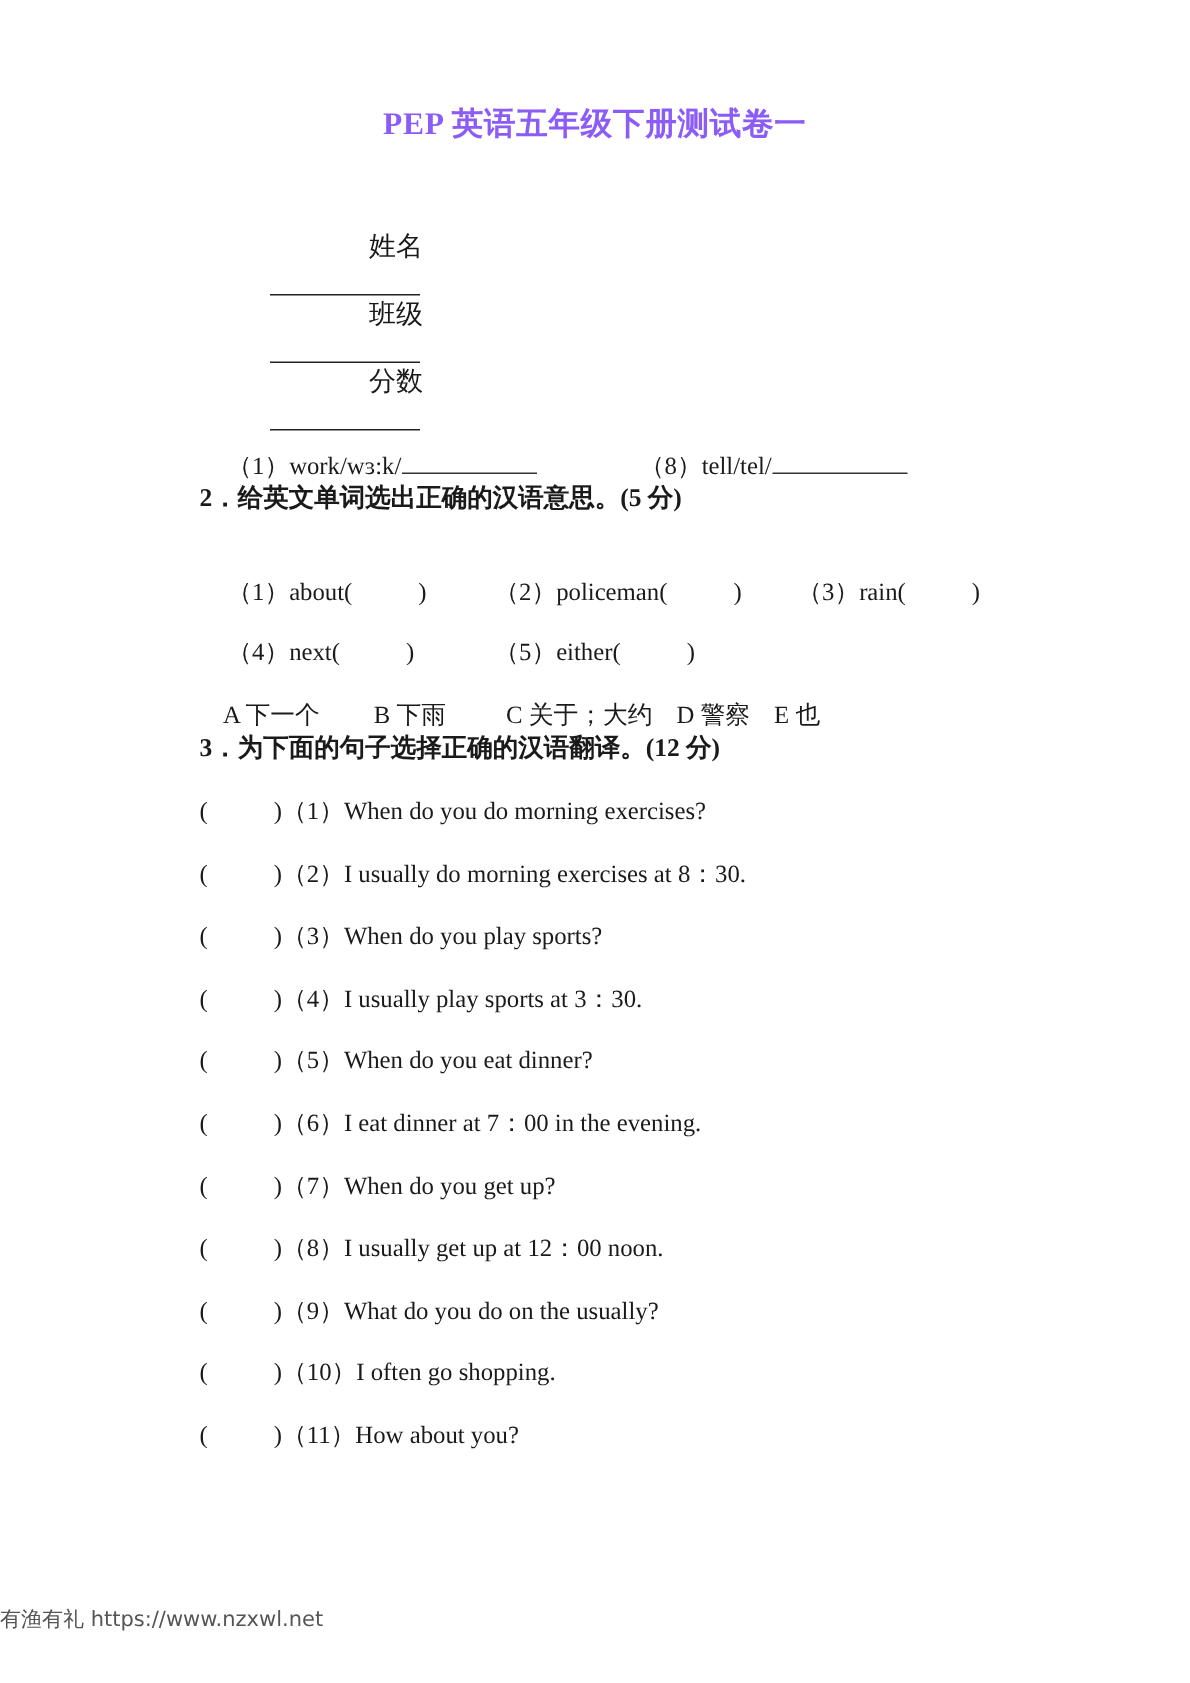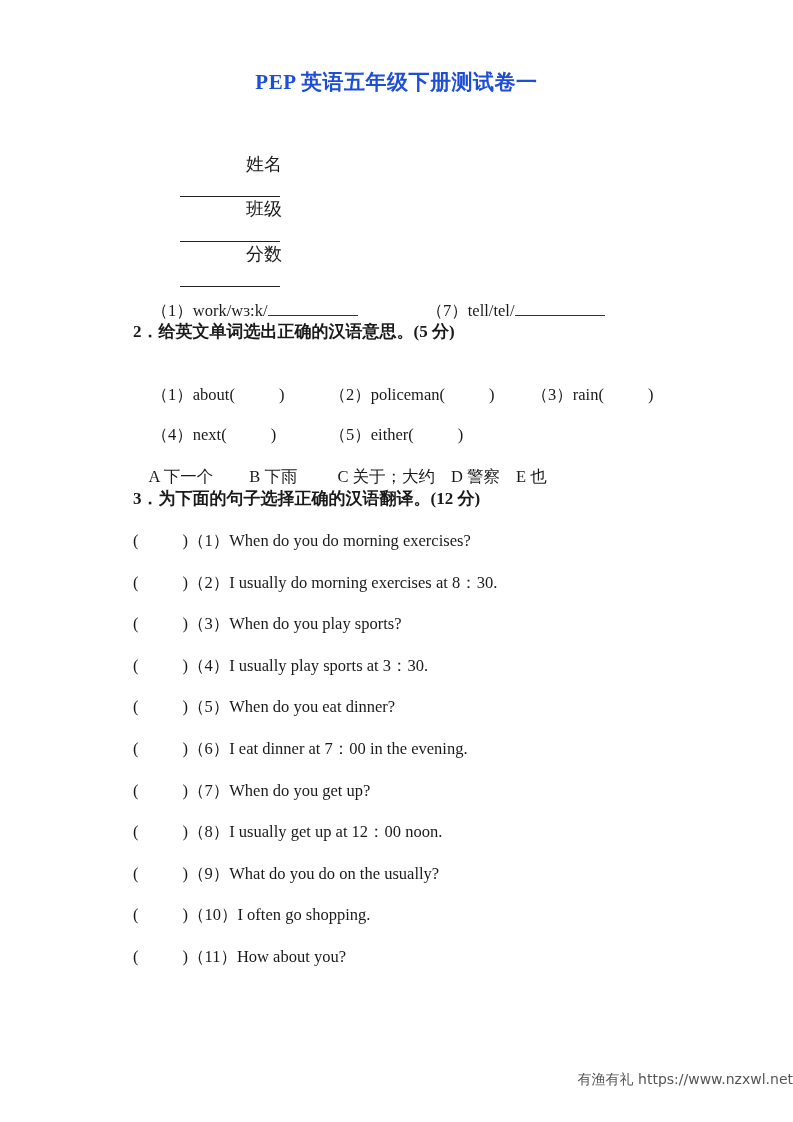--- a/index.html
+++ b/index.html
@@ -1,28 +1,28 @@
 <!DOCTYPE html>
 <html><head>
 <meta charset="utf-8">
 <style>
   html, body { margin: 0; padding: 0; background: #ffffff; }
   body { width: 793px; height: 1122px; position: relative; overflow: hidden;
          font-family: "Liberation Serif", "DejaVu Serif", serif; color: #1a1a1a; }
   .page { position: absolute; left: 0; top: 0; width: 793px; height: 1122px; }
   .title { position: absolute; top: 68px; left: 0; width: 793px; text-align: center;
-           font-size: 21px; font-weight: bold; color: #1d4ed8; letter-spacing: 0.5px; }
+           font-size: 21px; font-weight: bold; color: #8b5cf6; letter-spacing: 0.5px; }
   .info-row { position: absolute; top: 152px; left: 180px; font-size: 18px; display: flex; align-items: flex-end; flex-direction: column; }
   .info-row .blank { display: inline-block; border-bottom: 1px solid #222; height: 20px; margin-right: 2px; }
   .q-heading { position: absolute; left: 133px; font-size: 17px; font-weight: bold; }
   .line { position: absolute; left: 133px; font-size: 16.5px; white-space: pre; }
   .abs { position: absolute; font-size: 16.5px; white-space: pre; }
   .fill-blank { display: inline-block; border-bottom: 1px solid #333; width: 90px; height: 15px; vertical-align: baseline; }
   .paren-open { display: inline-block; width: 44px; }
-  .footer { position: absolute; top: 1071px; left: 0; width: 793px; text-align: right;
+  .footer { position: absolute; top: 1071px; left: 0; width: 793px; text-align: left;
             font-family: "DejaVu Sans", "Liberation Sans", sans-serif; font-size: 14px; color: #555; }
 </style>
 </head>
 <body>
 
 <div class="page">
 
   <div class="title">PEP 英语五年级下册测试卷一</div>
 
   <div class="info-row">
@@ -31,21 +31,21 @@
     <span>班级</span>
     <span class="blank" style="width:100px"></span>
     <span>分数</span>
     <span class="blank" style="width:100px"></span>
   </div>
 
   <div class="abs" style="top:280px; left:135px">
     <span>（1）work/wɜ:k/</span><span class="fill-blank"></span>
   </div>
   <div class="abs" style="top:280px; left:410px">
-    <span>（7）tell/tel/</span><span class="fill-blank"></span>
+    <span>（8）tell/tel/</span><span class="fill-blank"></span>
   </div>
 
   <div class="q-heading" style="top:320px">2．给英文单词选出正确的汉语意思。(5 分)</div>
   <div class="abs" style="top:364px; left:135px">
     <span>（1）about(</span><span class="paren-open"></span><span>)</span>
   </div>
   <div class="abs" style="top:364px; left:313px">
     <span>（2）policeman(</span><span class="paren-open"></span><span>)</span>
   </div>
   <div class="abs" style="top:364px; left:515px">

